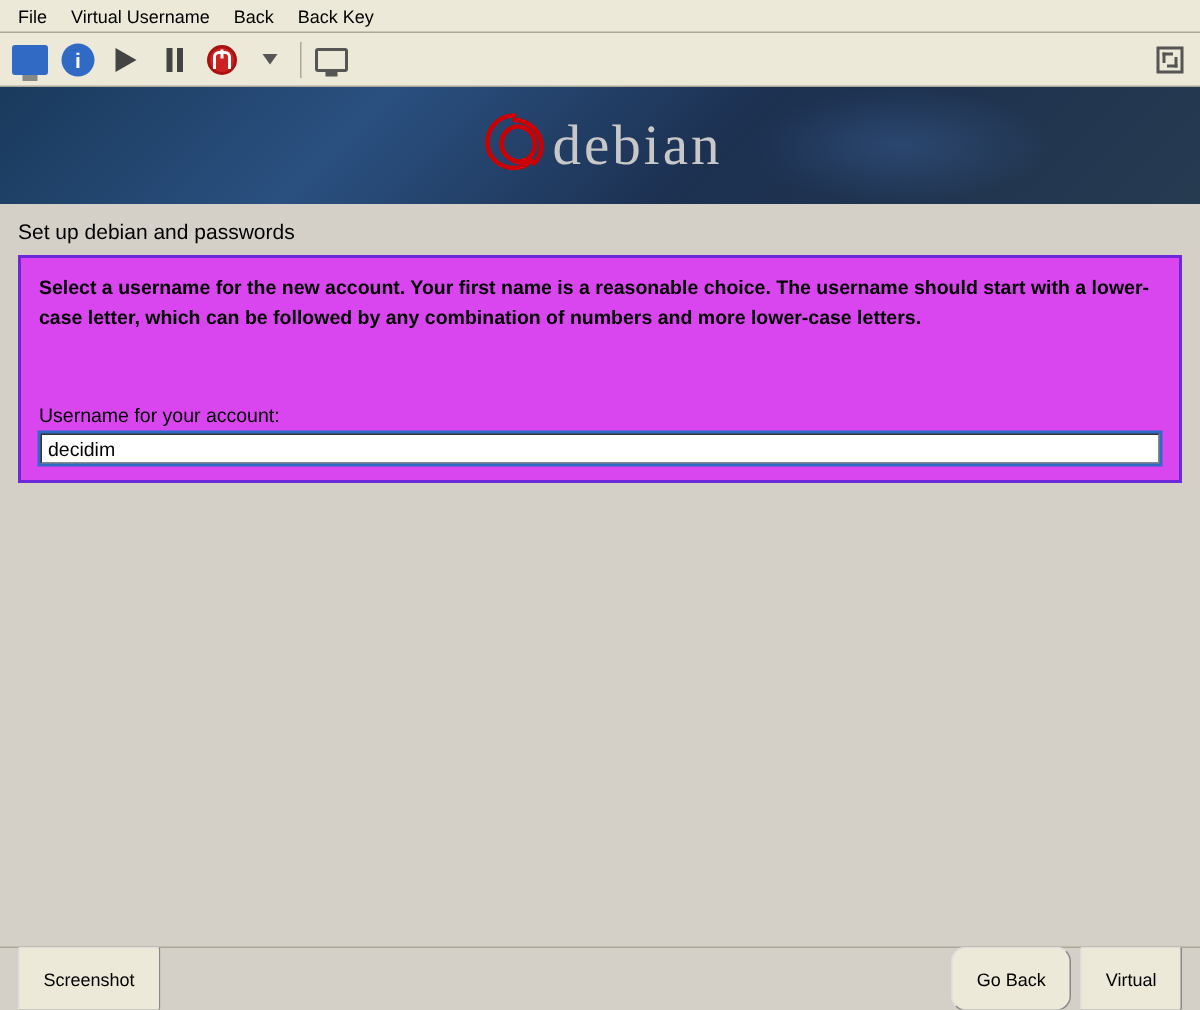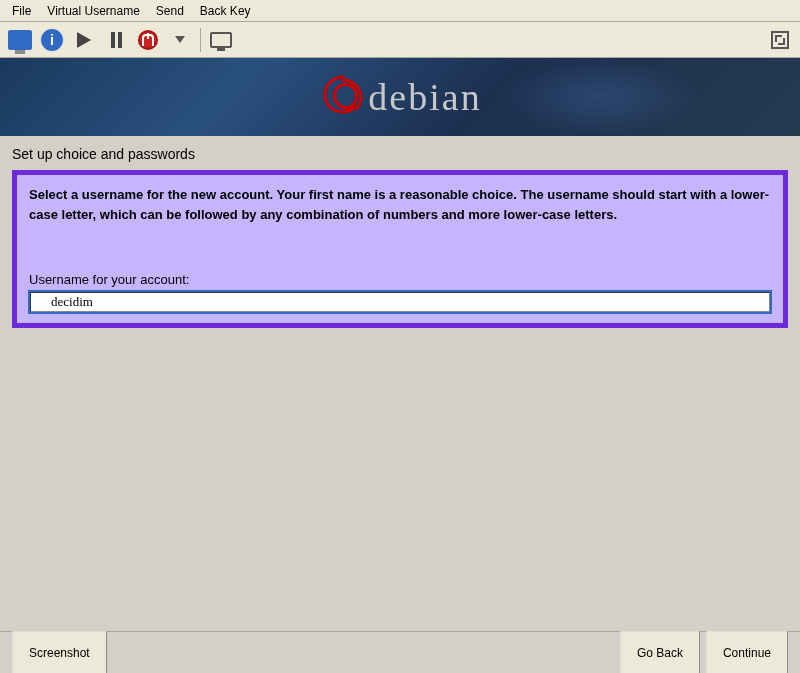--- a/index.html
+++ b/index.html
@@ -226,22 +226,22 @@
       padding: 10px 12px;
       height: calc(673px - 22px - 36px - 78px - 42px);
     }
     #page-title {
       font-size: 14px;
       font-weight: normal;
       color: #000;
       margin-bottom: 8px;
     }
     #content-box {
-      background: #c4b5fd;
-      border: 5px solid #6d28d9;
+      background: #d946ef;
+      border: 2px solid #6d28d9;
       padding: 10px 12px;
     }
     #description-text {
       font-size: 13px;
       color: #000;
       line-height: 1.5;
       margin-bottom: 10px;
     }
     #description-text strong {
       font-weight: bold;
@@ -251,25 +251,24 @@
       color: #000;
       margin-bottom: 4px;
       display: block;
       margin-top: 48px;
     }
     #username-input {
       width: 100%;
       height: 22px;
       border: 2px inset #888;
       background: #fff;
-      padding: 2px 20px;
+      padding: 2px 4px;
       font-size: 13px;
       outline: 2px solid #316ac5;
       outline-offset: -1px;
-      font-family: Liberation Serif, serif;
     }
 
     
     #bottom-bar {
       position: absolute;
       bottom: 0;
       left: 0;
       right: 0;
       height: 42px;
       background: #d4d0c8;
@@ -282,30 +281,30 @@
       height: 43px;
       padding: 0 16px;
       background: #ece9d8;
       border: 1px solid #888;
       border-top-color: #ddd;
       border-left-color: #ddd;
       font-size: 12px;
       cursor: pointer;
       border-radius: 2px;
     }
-    #go-back-btn { margin-left: auto; margin-right: 6px; }
+    #go-back-btn { margin-left: auto; margin-right: 6px; border-radius: 10px; }
     #continue-btn { }
   </style>
 </head>
 <body>
 
 <div id="menubar">
   <span class="menu-item">File</span>
   <span class="menu-item">Virtual Username</span>
-  <span class="menu-item">Send</span>
+  <span class="menu-item">Back</span>
   <span class="menu-item">Back Key</span>
 </div>
 
 <div id="toolbar">
   <button class="toolbar-btn" title="">
     <div class="icon-monitor"></div>
   </button>
   <button class="toolbar-btn">
     <div class="icon-info">i</div>
   </button>
@@ -340,27 +339,27 @@
     <svg class="debian-swirl" viewBox="0 0 50 50" xmlns="http://www.w3.org/2000/svg">
       <circle cx="25" cy="25" r="22" fill="none" stroke="#cc0000" stroke-width="0"></circle>
       <path d="M25 5 C15 5, 7 13, 7 23 C7 33, 15 40, 25 40 C30 40, 34 38, 37 34 C33 37, 28 37, 24 35 C18 32, 15 26, 17 20 C19 14, 25 11, 31 13 C37 15, 40 22, 38 28 C36 34, 30 37, 25 35" fill="none" stroke="#cc0000" stroke-width="3" stroke-linecap="round"></path>
       <path d="M25 8 C35 8, 43 16, 43 26 C43 30, 41 34, 38 37" fill="none" stroke="#cc0000" stroke-width="3" stroke-linecap="round"></path>
     </svg>
     <span style="color:#c8c8c8; font-size:38px; font-family: serif;">debian</span>
   </div>
 </div>
 
 <div id="main-content">
-  <div id="page-title">Set up choice and passwords</div>
+  <div id="page-title">Set up debian and passwords</div>
   <div id="content-box">
     <div id="description-text">
       <strong>Select a username for the new account. Your first name is a reasonable choice. The username should start with a lower-case letter, which can be followed by any combination of numbers and more lower-case letters.</strong>
     </div>
     <label id="username-label">Username for your account:</label>
     <input id="username-input" type="text" value="decidim" style="">
   </div>
 </div>
 
 <div id="bottom-bar">
   <button class="bottom-btn" id="screenshot-btn">Screenshot</button>
   <button class="bottom-btn" id="go-back-btn">Go Back</button>
-  <button class="bottom-btn" id="continue-btn">Continue</button>
+  <button class="bottom-btn" id="continue-btn">Virtual</button>
 </div>
 
 </body></html>

